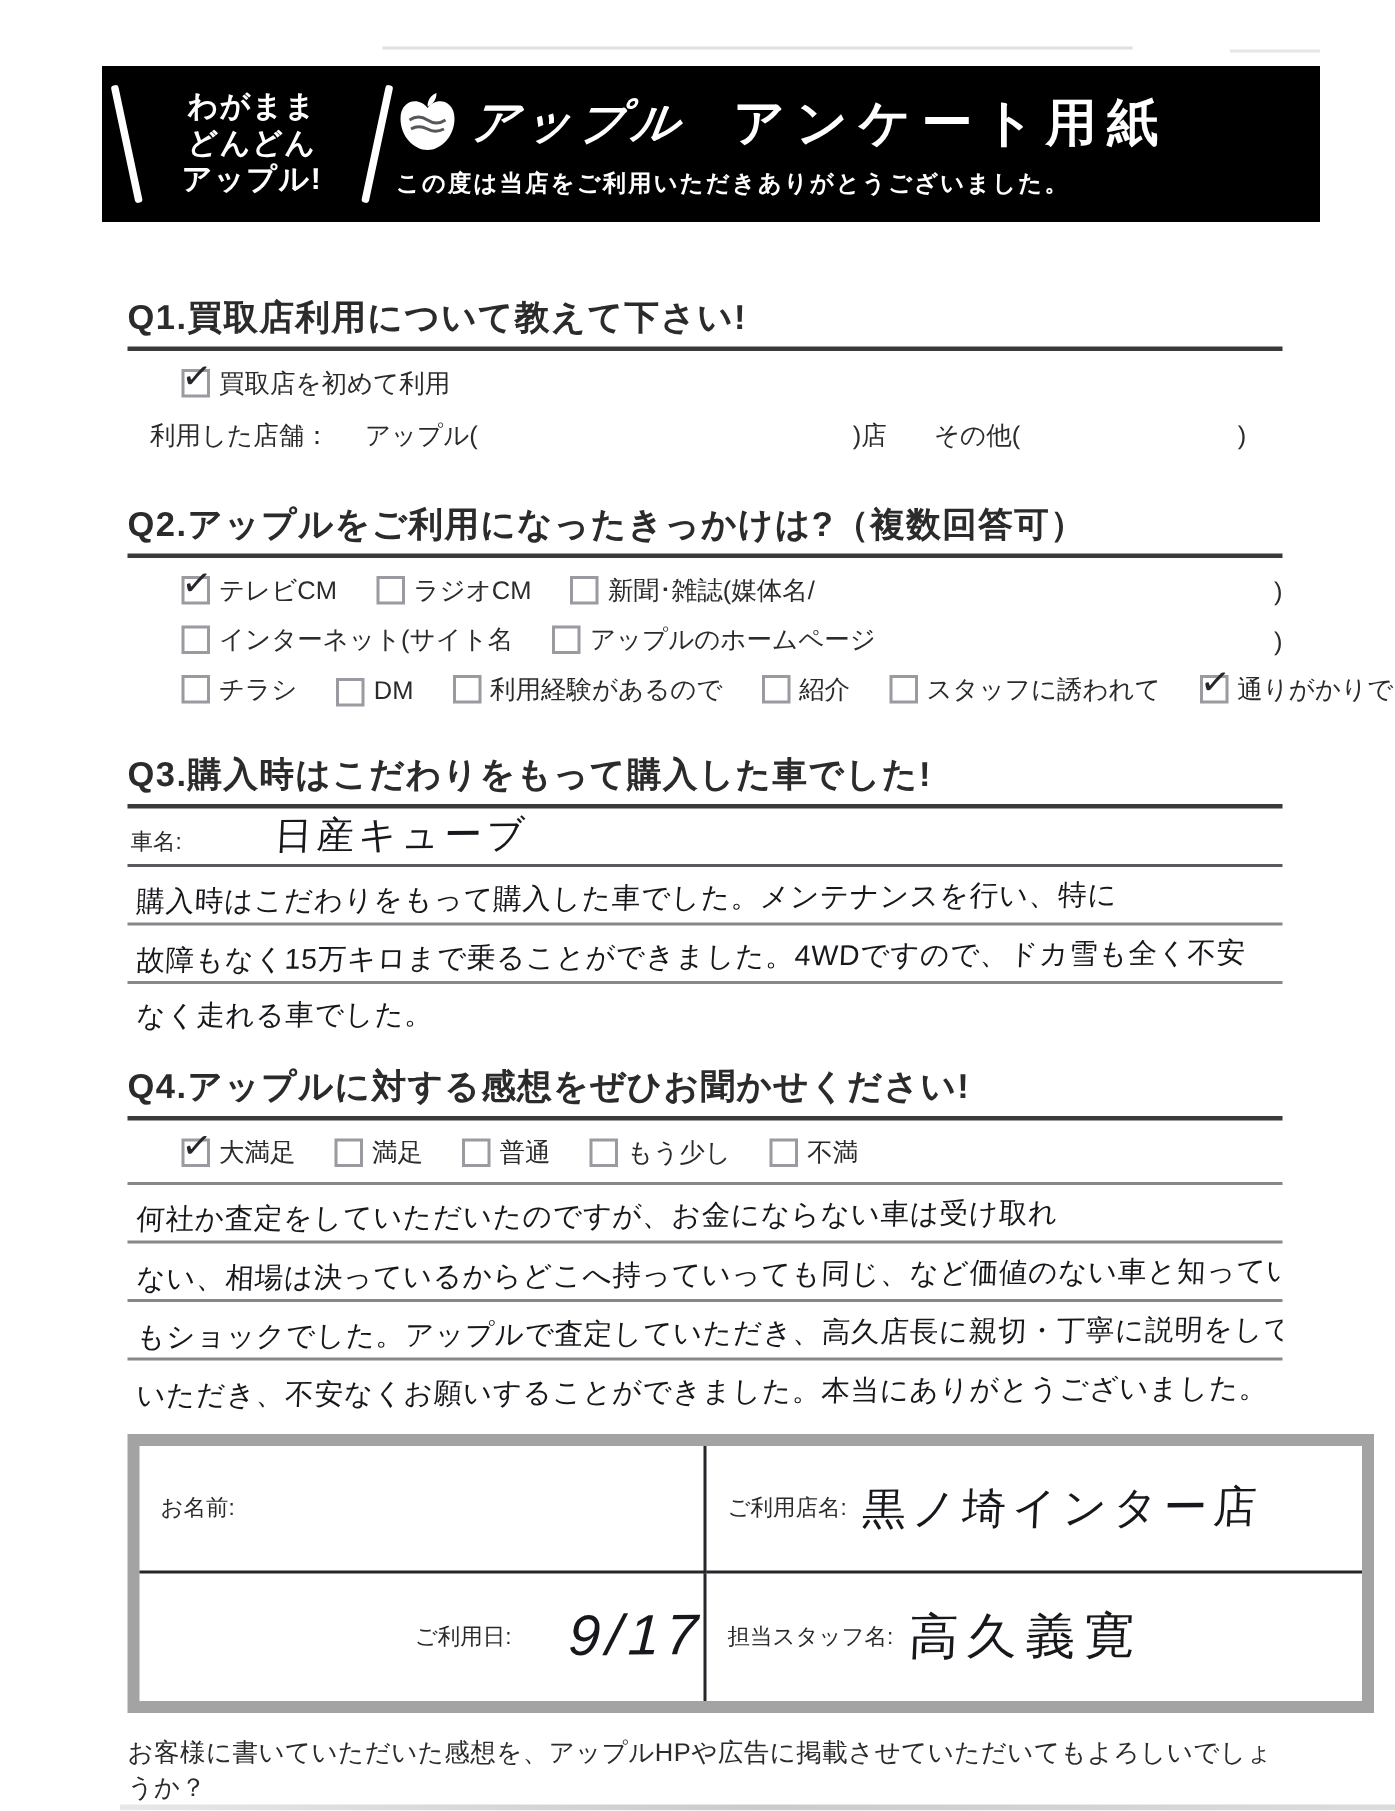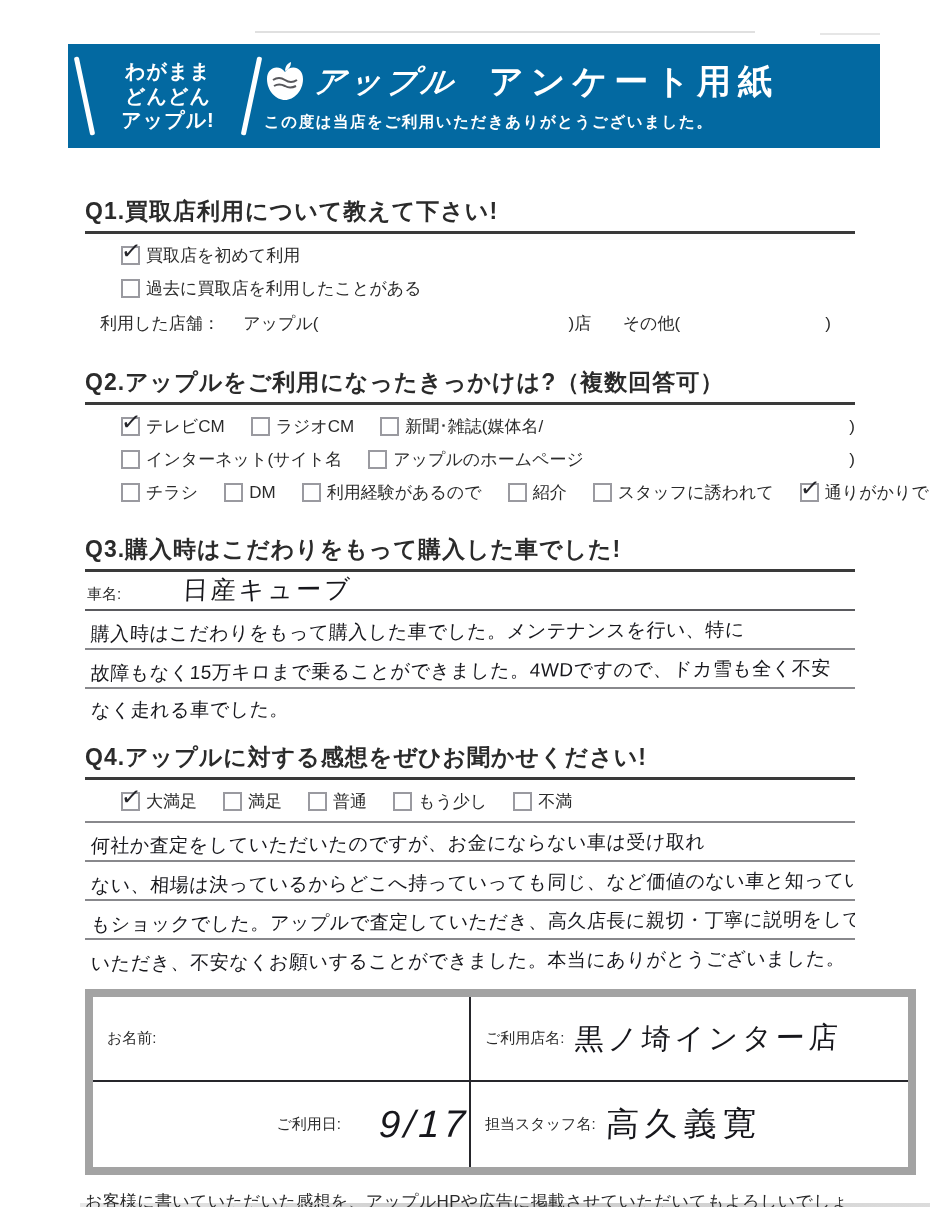--- a/index.html
+++ b/index.html
@@ -12,21 +12,21 @@
 
   
   .artifact-top-1{position:absolute;top:31px;left:255px;width:500px;height:2px;background:#e0e0e0;}
   .artifact-top-2{position:absolute;top:33px;left:820px;width:60px;height:2px;background:#e6e6e6;}
   .artifact-bottom{position:absolute;bottom:0;left:80px;right:0;height:4px;
     background:linear-gradient(to right,#d8d8d8,#a8a8a8,#c4c4c4);opacity:.6;}
 
   
   .banner{
     position:absolute;left:68px;top:44px;width:812px;height:104px;
-    background:#0369a1;display:flex;align-items:center;
+    background:#000000;display:flex;align-items:center;
     padding:0 18px 0 14px;box-sizing:border-box;
   }
   .badge{display:flex;align-items:center;width:172px;flex-shrink:0;}
   .slash{width:5px;height:80px;background:#ffffff;border-radius:2px;flex-shrink:0;}
   .slash-left{transform:rotate(-12deg);}
   .slash-right{transform:rotate(12deg);}
   .badge-lines{flex:1;color:#ffffff;font-weight:bold;font-size:20px;line-height:1.22;
     text-align:center;letter-spacing:1px;}
   .head-main{flex:1;color:#ffffff;padding-left:10px;}
   .head-row{display:flex;align-items:center;}
@@ -34,21 +34,21 @@
   .logo-script{font-size:31px;font-weight:bold;font-style:italic;letter-spacing:4px;
     transform:skewX(-8deg);display:inline-block;}
   .head-title{font-size:34px;font-weight:bold;letter-spacing:7px;margin-left:32px;}
   .head-sub{font-size:15.5px;margin-top:7px;letter-spacing:1.5px;font-weight:bold;}
 
   
   .content{position:absolute;left:85px;top:192px;width:770px;}
   .qtitle{font-size:23px;font-weight:bold;margin:0;letter-spacing:1px;
     padding-bottom:4px;border-bottom:3px solid #3a3a3a;}
   .section{margin-bottom:0;}
-  .optrow{display:flex;align-items:center;margin-top:10px;font-size:17px;padding-left:36px;}
+  .optrow{display:flex;align-items:flex-end;margin-top:10px;font-size:17px;padding-left:36px;}
   .opt{display:flex;align-items:center;margin-right:26px;white-space:nowrap;}
   .opt:last-child{margin-right:0;}
   .cb{width:15px;height:15px;border:2px solid #9a9aa0;background:#fff;
     margin-right:6px;position:relative;flex-shrink:0;}
   .cb.checked::after{
     content:"✓";position:absolute;left:-2px;top:-11px;font-size:24px;
     font-weight:bold;color:#26262b;transform:rotate(6deg);}
   .spacer{flex:1;}
   .gap260{display:inline-block;width:250px;}
   .gap150{display:inline-block;width:145px;}
@@ -125,26 +125,20 @@
   <div class="content">
 
     <section class="section s-q1">
       <h2 class="qtitle">Q1.買取店利用について教えて下さい!</h2>
       <div class="optrow">
         <label class="opt">
           <span class="cb checked"></span>
           <span>買取店を初めて利用</span>
         </label>
       </div>
-      <div class="optrow">
-        <label class="opt">
-          <span class="cb"></span>
-          <span>過去に買取店を利用したことがある</span>
-        </label>
-      </div>
       <div class="storeline">
         <span>利用した店舗：</span>
         <span style="display:inline-block;width:14px;"></span>
         <span>アップル(</span><span class="gap260"></span><span>)店</span>
         <span style="display:inline-block;width:22px;"></span>
         <span>その他(</span><span class="gap150"></span><span>)</span>
       </div>
     </section>
 
     <section class="section s-q2">

